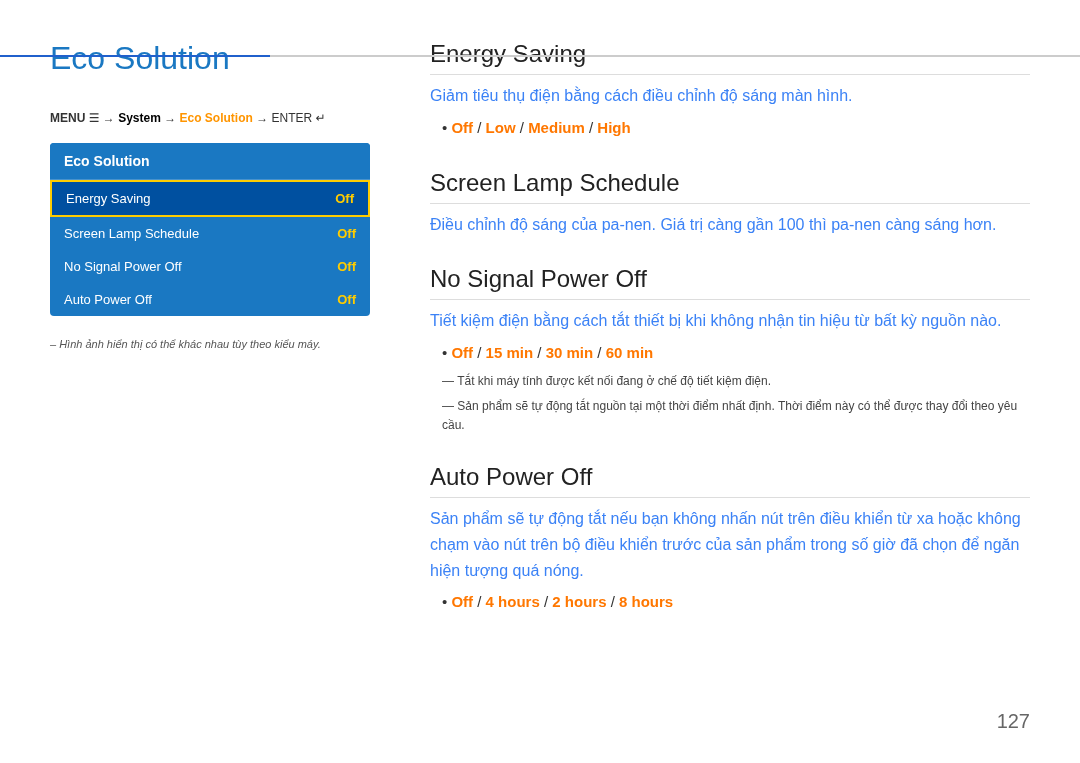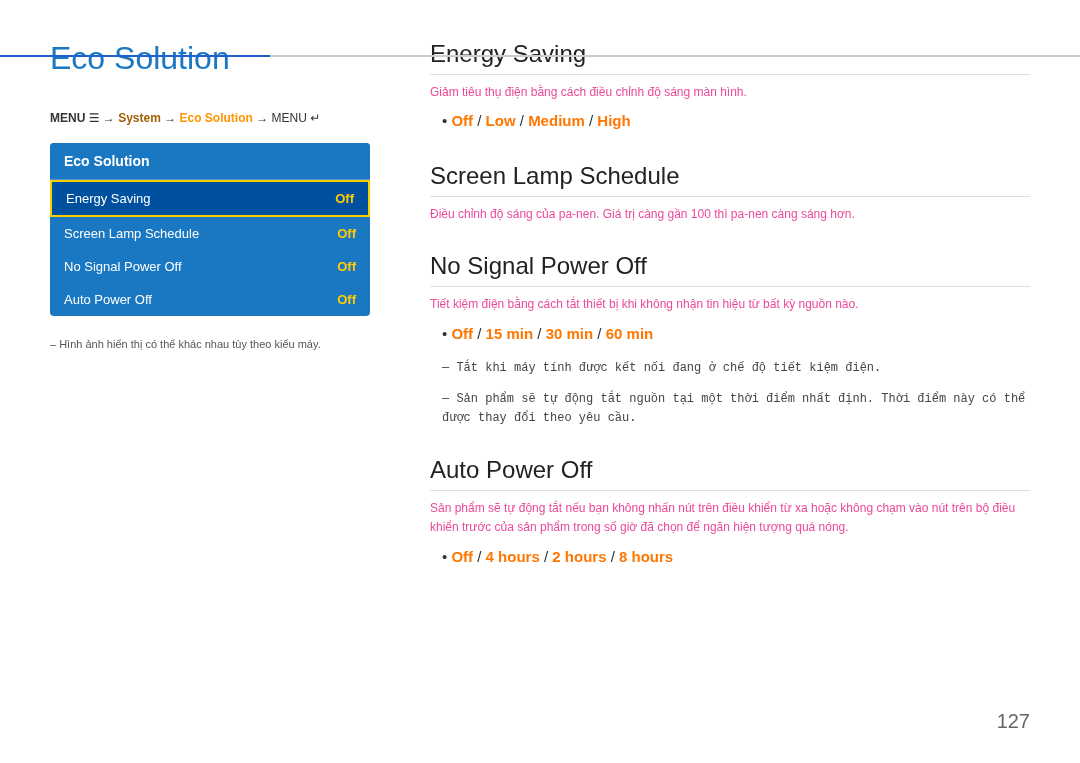--- a/index.html
+++ b/index.html
@@ -34,21 +34,21 @@
       padding-bottom: 8px;
     }
 
     .menu-path {
       font-size: 12px;
       color: #333;
       margin-bottom: 16px;
       line-height: 1.5;
     }
 
-    .menu-path .system { color: #a16207; font-weight: bold; }
+    .menu-path .system { color: #000000; font-weight: bold; }
     .menu-path .eco { color: #ff9500; font-weight: bold; }
     .menu-path strong { font-weight: bold; }
 
     .eco-menu {
       background: #1a78c2;
       border-radius: 4px;
       overflow: hidden;
       margin-top: 10px;
     }
 
@@ -82,20 +82,21 @@
 
     .menu-item.active .item-value {
       color: #ffcc00;
     }
 
     .footnote {
       font-size: 11px;
       color: #555;
       margin-top: 20px;
       line-height: 1.5;
+      font-style: italic;
     }
 
     
     .right-column {
       flex: 1;
     }
 
     .section {
       margin-bottom: 28px;
     }
@@ -103,22 +104,22 @@
     .section-title {
       font-size: 24px;
       font-weight: 400;
       color: #222;
       margin-bottom: 8px;
       border-bottom: 1px solid #ddd;
       padding-bottom: 6px;
     }
 
     .section-desc {
-      font-size: 12px;
-      color: #ec4899;
+      font-size: 16px;
+      color: #3b82f6;
       line-height: 1.6;
       margin-bottom: 5px;
     }
 
     .section-options {
       font-size: 15px;
       color: #333;
       margin-left: 12px;
       line-height: 1.8;
     }
@@ -132,24 +133,23 @@
       font-weight: bold;
     }
 
     .opt-normal {
       color: #333;
     }
 
     .note-line {
       font-size: 12px;
       color: #444;
-      margin-top: 12px;
+      margin-top: 6px;
       padding-left: 12px;
       line-height: 1.6;
-      font-family: Liberation Mono, monospace;
     }
 
     .note-line::before {
       content: '— ';
     }
 
     
     .page-number {
       position: absolute;
       bottom: 30px;
@@ -177,21 +177,21 @@
 
   <div class="left-column">
     <h1 class="page-title">Eco Solution</h1>
 
     <div class="menu-path">
       <strong>MENU </strong><span>☰</span>
       <span> → </span>
       <span class="system">System</span>
       <span> → </span>
       <span class="eco">Eco Solution</span>
-      <span> → MENU ↵</span>
+      <span> → ENTER ↵</span>
     </div>
 
     <div class="eco-menu">
       <div class="eco-menu-title">Eco Solution</div>
       <div class="menu-item active">
         <span>Energy Saving</span>
         <span class="item-value">Off</span>
       </div>
       <div class="menu-item">
         <span>Screen Lamp Schedule</span>

